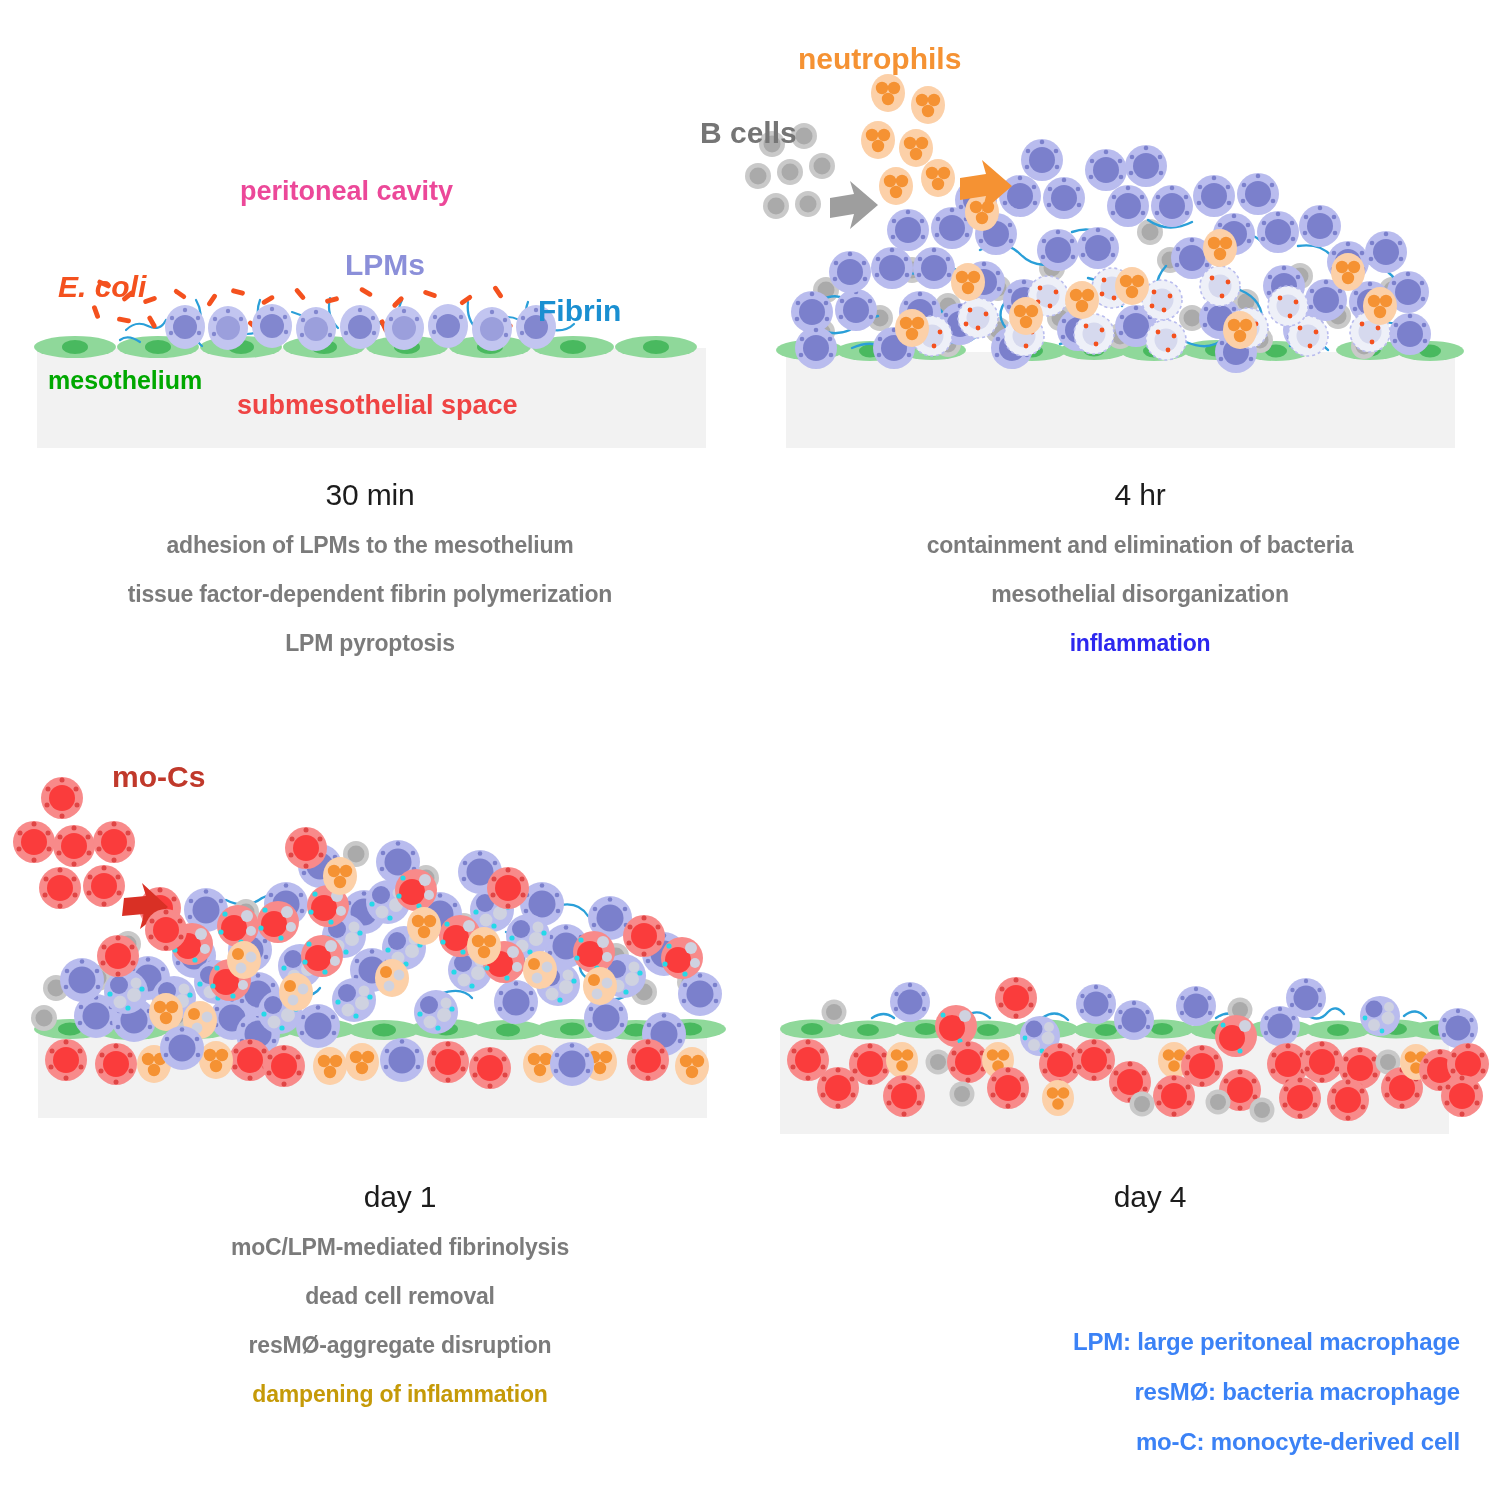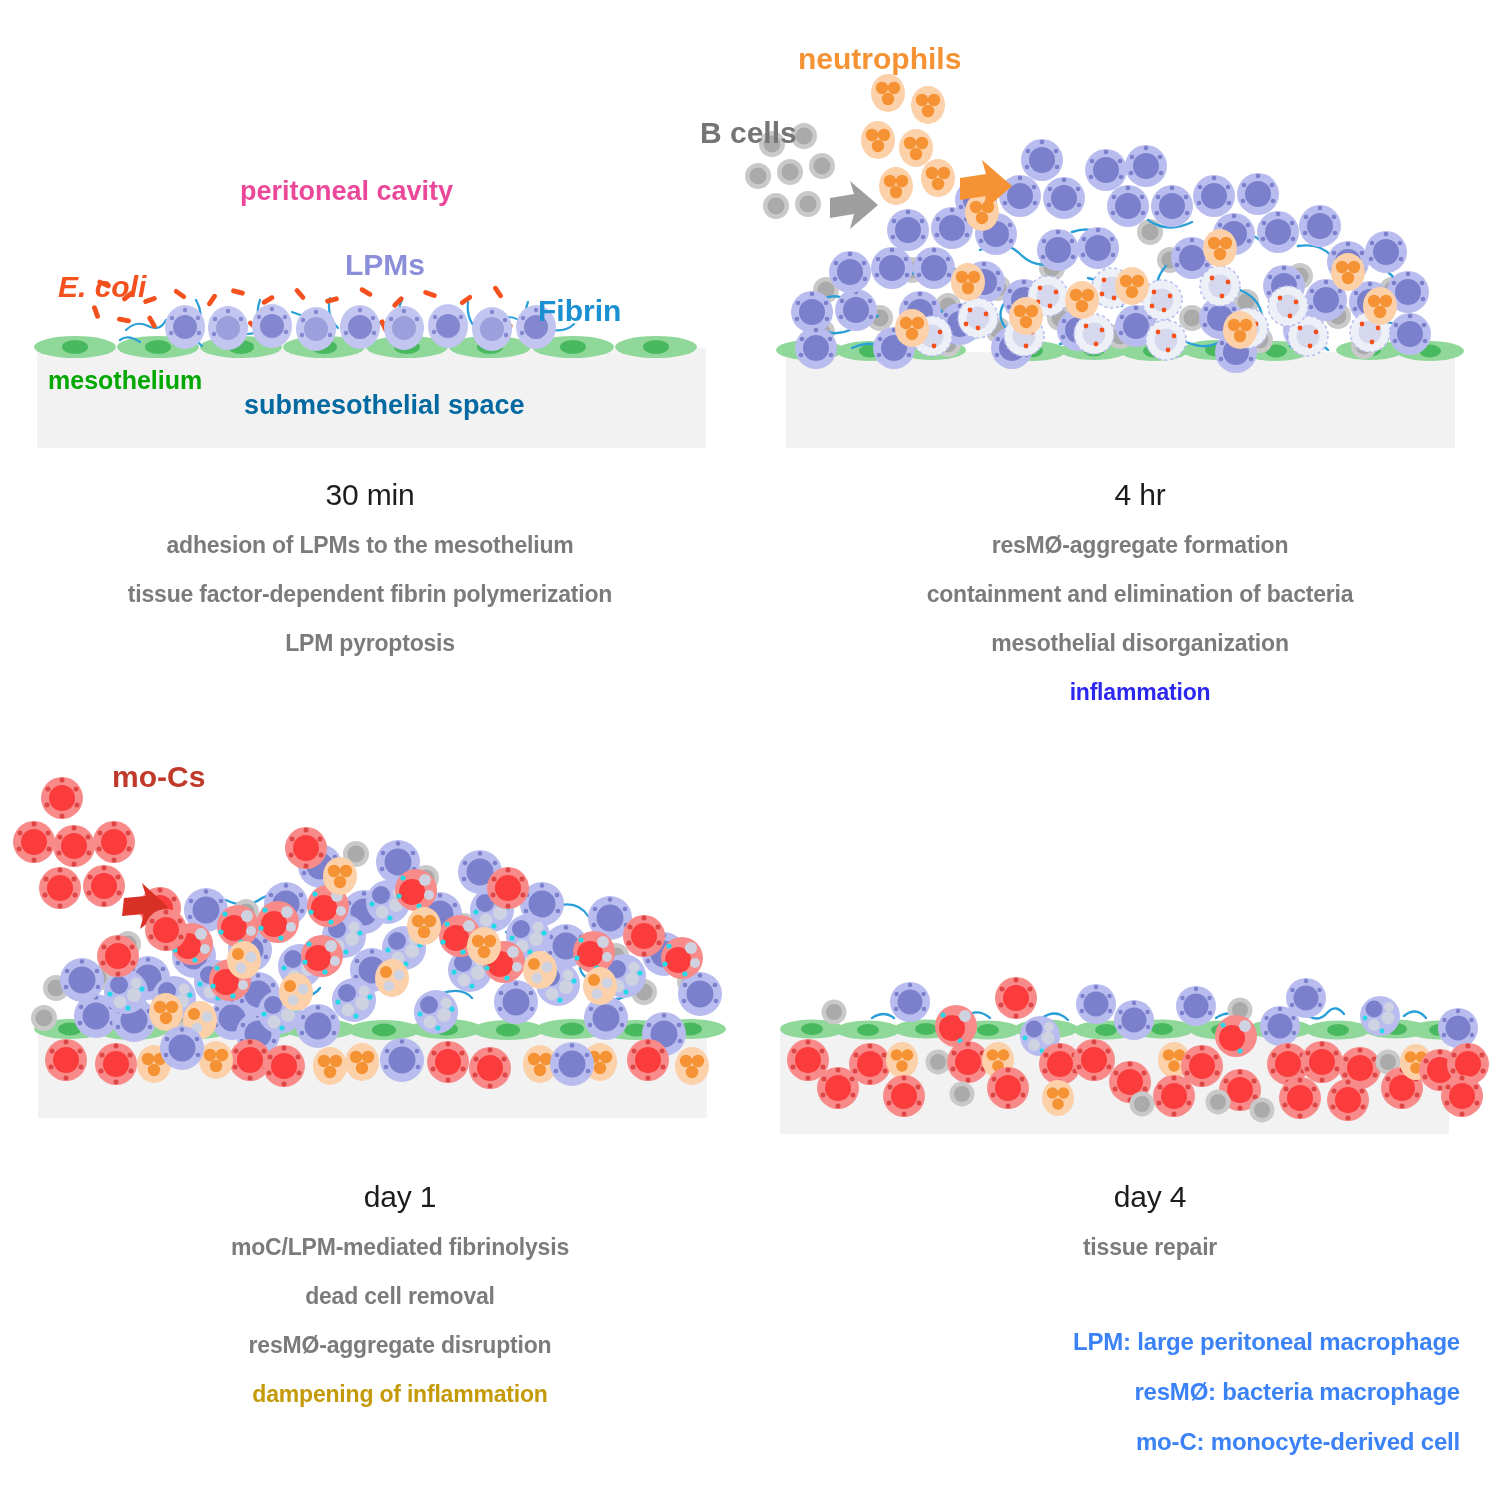--- a/index.html
+++ b/index.html
@@ -225,21 +225,21 @@
             </g>
         </g>
       </svg>
     </div>
 
     <div class="lbl" style="left:240px;top:178px;color:#ec4899;font-size:27px;">peritoneal cavity</div>
     <div class="lbl" style="left:345px;top:250px;color:#8b8fd9;font-size:30px;">LPMs</div>
     <div class="lbl lbl-ecoli" style="left:58px;top:272px;color:#f4511e;font-size:30px;">E. coli</div>
     <div class="lbl" style="left:538px;top:296px;color:#1a8fd1;font-size:30px;">Fibrin</div>
     <div class="lbl" style="left:48px;top:368px;color:#00a800;font-size:25px;">mesothelium</div>
-    <div class="lbl" style="left:244px;top:392px;color:#0369a1;font-size:27px;">submesothelial space</div>
+    <div class="lbl" style="left:237px;top:392px;color:#ef4444;font-size:27px;">submesothelial space</div>
   </div>
 
   <div class="caption" style="left:60px;top:478px;width:620px;">
     <div class="cap-title">30 min</div>
     <div class="cap-line">adhesion of LPMs to the mesothelium</div>
     <div class="cap-line">tissue factor-dependent fibrin polymerization</div>
     <div class="cap-line">LPM pyroptosis</div>
   </div>
 
   <div class="panel" style="left:680px;top:0px;">
@@ -485,21 +485,20 @@
           <path d="M150 198 l24 -4 l-4 -13 l28 24 l-28 24 l4 -15 l-24 4 z" fill="#9e9e9e"></path>
         </g>
       </svg>
     </div>
     <div class="lbl" style="left:118px;top:44px;color:#f59233;font-size:30px;">neutrophils</div>
     <div class="lbl" style="left:20px;top:118px;color:#757575;font-size:30px;">B cells</div>
   </div>
 
   <div class="caption" style="left:820px;top:478px;width:640px;">
     <div class="cap-title">4 hr</div>
-    <div class="cap-line">resMØ-aggregate formation</div>
     <div class="cap-line">containment and elimination of bacteria</div>
     <div class="cap-line">mesothelial disorganization</div>
     <div class="cap-line accent-blue">inflammation</div>
   </div>
 
   <div class="panel" style="left:0px;top:730px;">
     <div class="panel-art">
       <svg width="760" height="400" viewBox="0 0 760 400">
         <defs>
           <g id="p3meso">
@@ -871,21 +870,20 @@
           <use href="#p4moc" x="700" y="110"></use>
           <use href="#p4moc" x="728" y="104"></use>
           <use href="#p4moc" x="722" y="136"></use>
         </g>
       </svg>
     </div>
   </div>
 
   <div class="caption" style="left:880px;top:1180px;width:540px;">
     <div class="cap-title">day 4</div>
-    <div class="cap-line">tissue repair</div>
   </div>
 
   <div class="legend" style="left:960px;top:1330px;width:500px;">
     <div class="legend-line">LPM: large peritoneal macrophage</div>
     <div class="legend-line">resMØ: bacteria macrophage</div>
     <div class="legend-line">mo-C: monocyte-derived cell</div>
   </div>
 
 </div>
 

